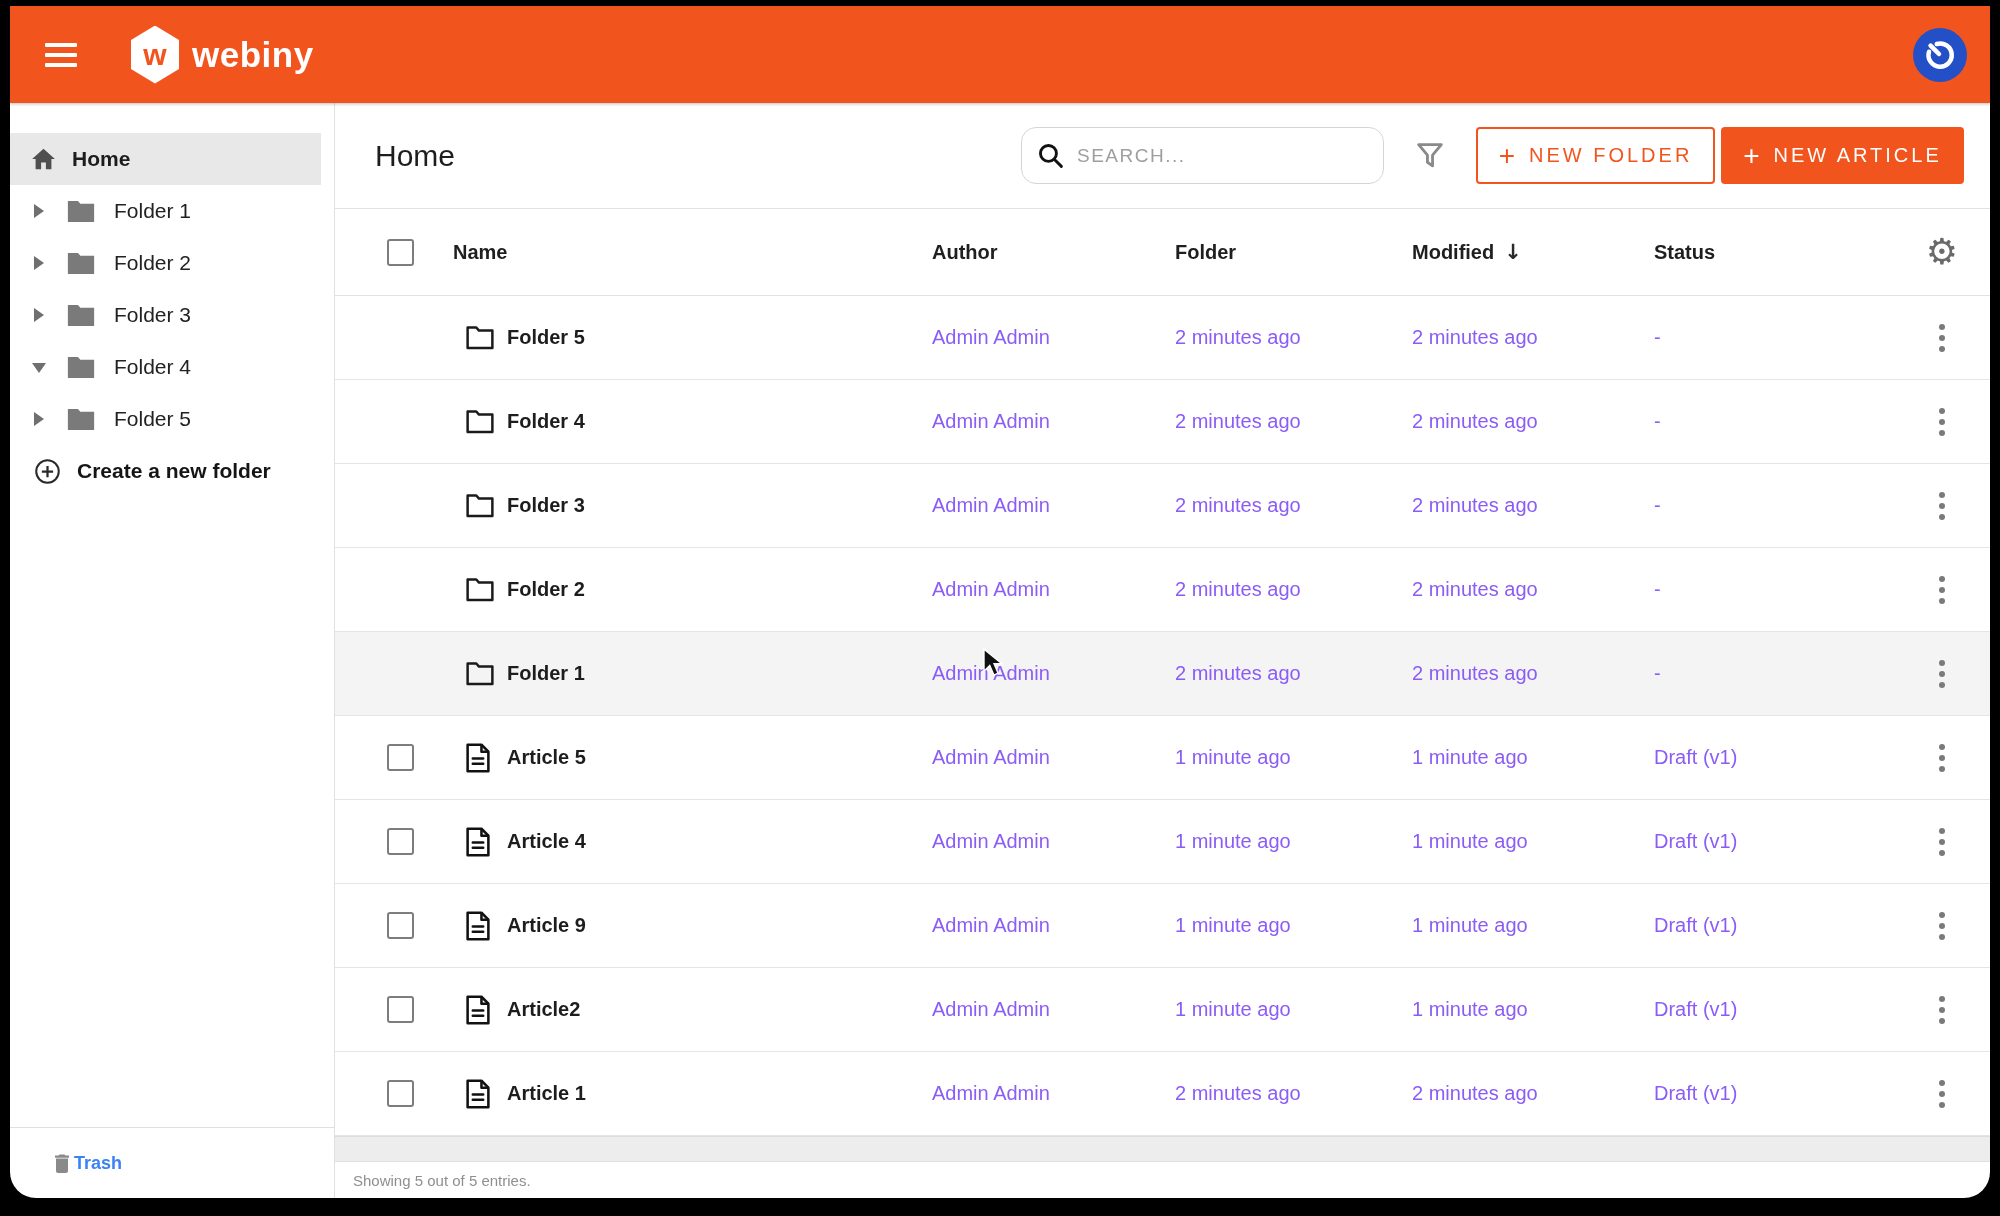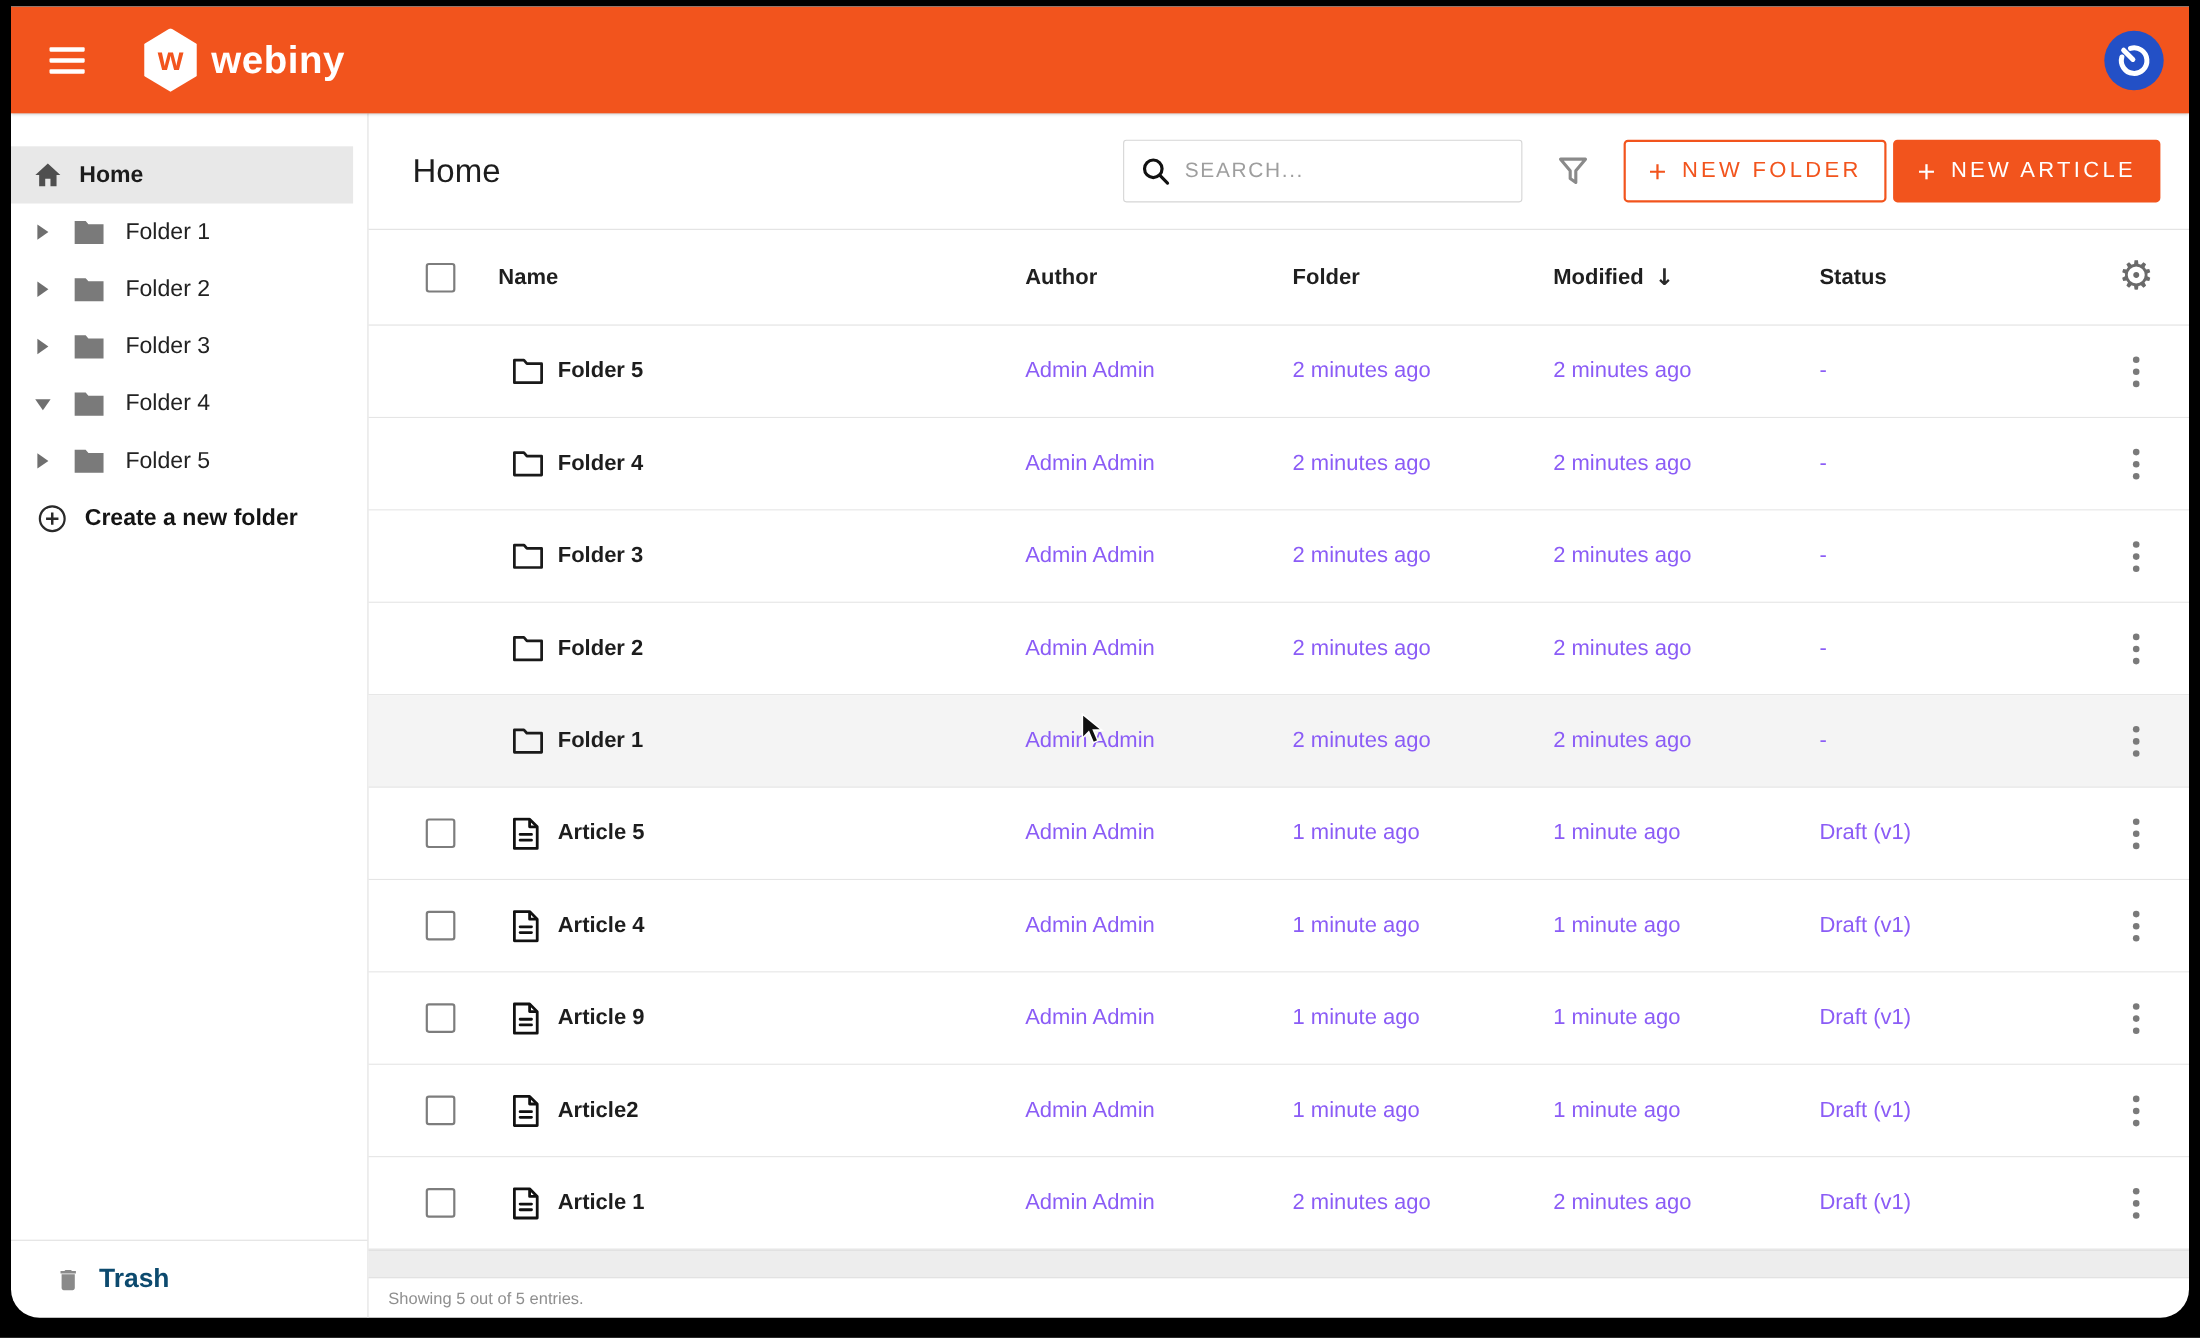--- a/index.html
+++ b/index.html
@@ -47,27 +47,27 @@
   .tree-item.expanded .chev::before { left:0; top:3px;
                   border-top:10px solid #6f6f6f; border-left:7px solid transparent;
                   border-right:7px solid transparent; border-bottom:none; }
   .tree-item .f-ico { margin-left:20px; display:flex; }
   .tree-label { margin-left:18px; font-size:21px; color:#222; }
   .create-item { padding-left:24px; }
   .create-item .lbl { margin-left:16px; font-weight:700; font-size:21px; color:#151515; }
   .sb-spacer { flex:1; }
   .trash { border-top:1px solid #e0e0e0; height:71px; display:flex; align-items:center;
            padding-left:40px; cursor:pointer; }
-  .trash .lbl { margin-left:16px; font-weight:700; font-size:24px; color:#0c4a6e; }
+  .trash .lbl { font-weight:700; font-size:18px; color:#3b82f6; }
 
   
   .main { flex:1; display:flex; flex-direction:column; min-width:0; }
   .controls { height:105px; display:flex; align-items:center; padding:0 26px 0 40px; flex:0 0 auto; }
   .page-title { font-size:30px; color:#1d1d1d; }
-  .searchbox { margin-left:auto; width:363px; height:57px; border:1px solid #d5d5d5; border-radius:3px;
+  .searchbox { margin-left:auto; width:363px; height:57px; border:1px solid #d5d5d5; border-radius:15px;
                display:flex; align-items:center; padding:0 12px 0 14px; background:#fff; }
   .searchbox input { border:none; outline:none; flex:1; margin-left:12px; font-size:19px;
                      letter-spacing:1.5px; color:#444; font-family:inherit; }
   .searchbox input::placeholder { color:#9e9e9e; }
   .filter-btn { margin-left:28px; width:36px; display:flex; justify-content:center; cursor:pointer; }
   .btn { height:57px; border-radius:4px; display:flex; align-items:center; justify-content:center;
          font-size:20px; font-weight:500; letter-spacing:3px; cursor:pointer; font-family:inherit; }
   .btn .plus { font-size:28px; font-weight:400; margin-right:14px; letter-spacing:0; line-height:1; }
   .btn-outline { margin-left:28px; width:239px; background:#fff; border:2px solid #f2541d; color:#f2541d; }
   .btn-solid { margin-left:6px; width:243px; background:#f2541d; border:none; color:#fff; }

